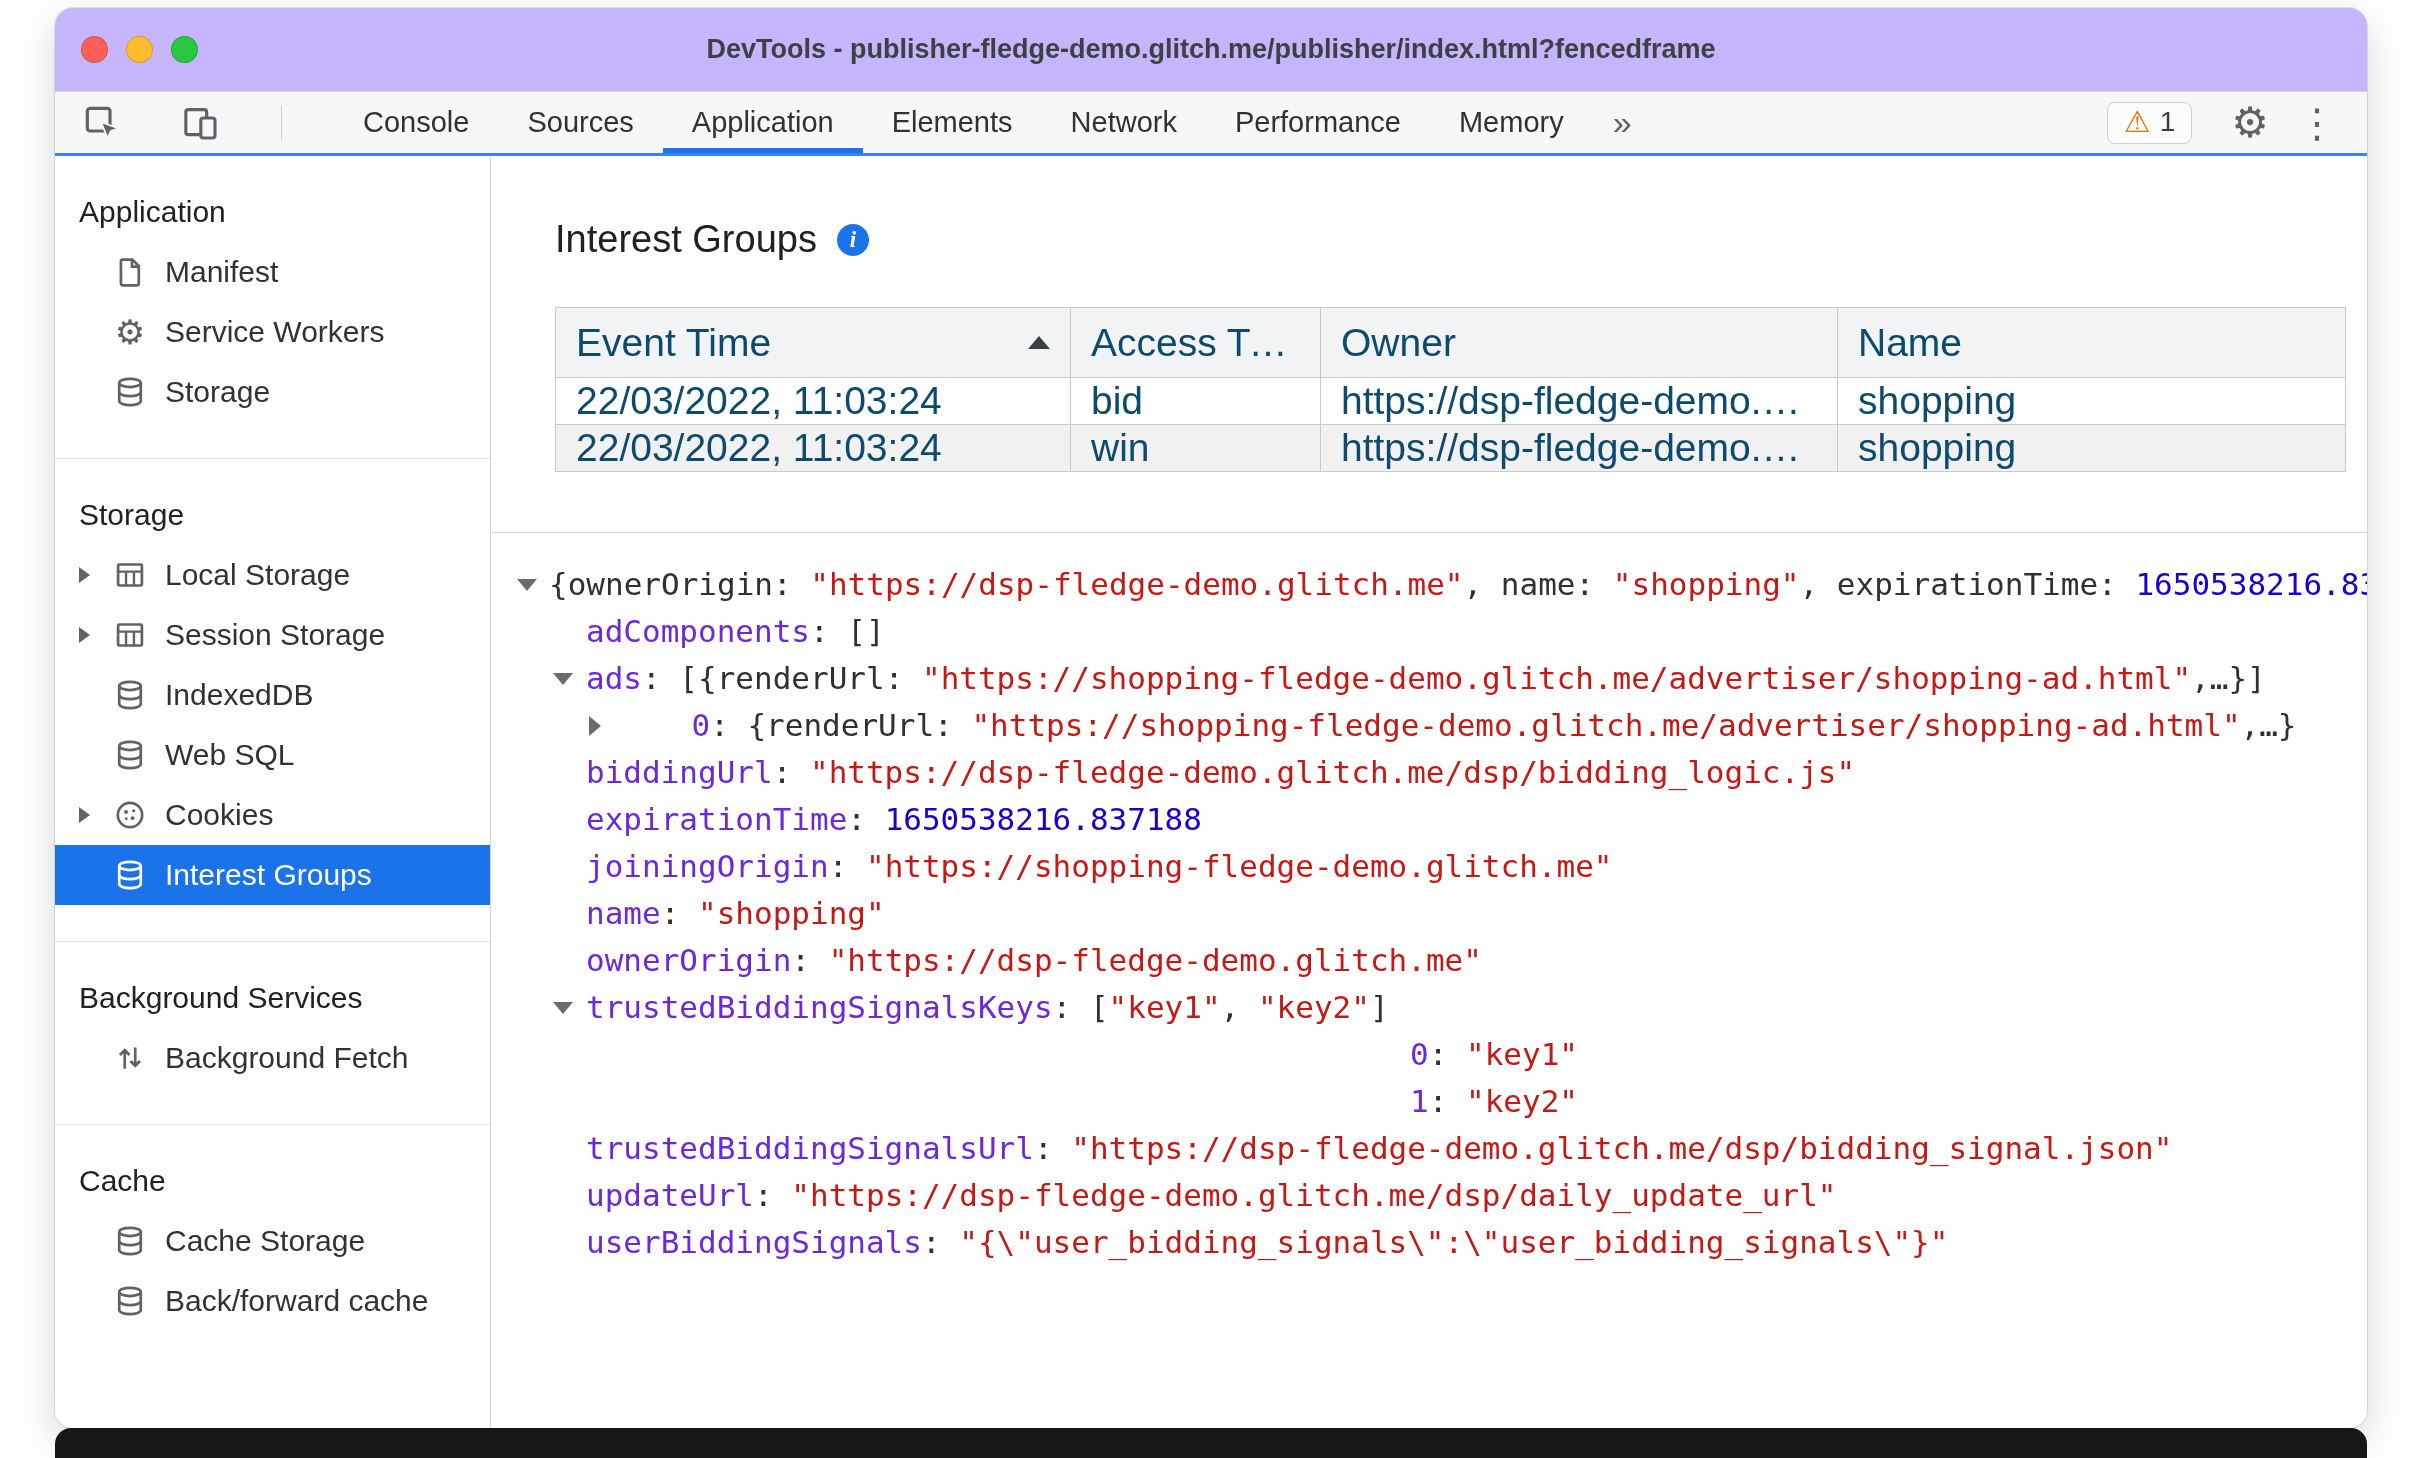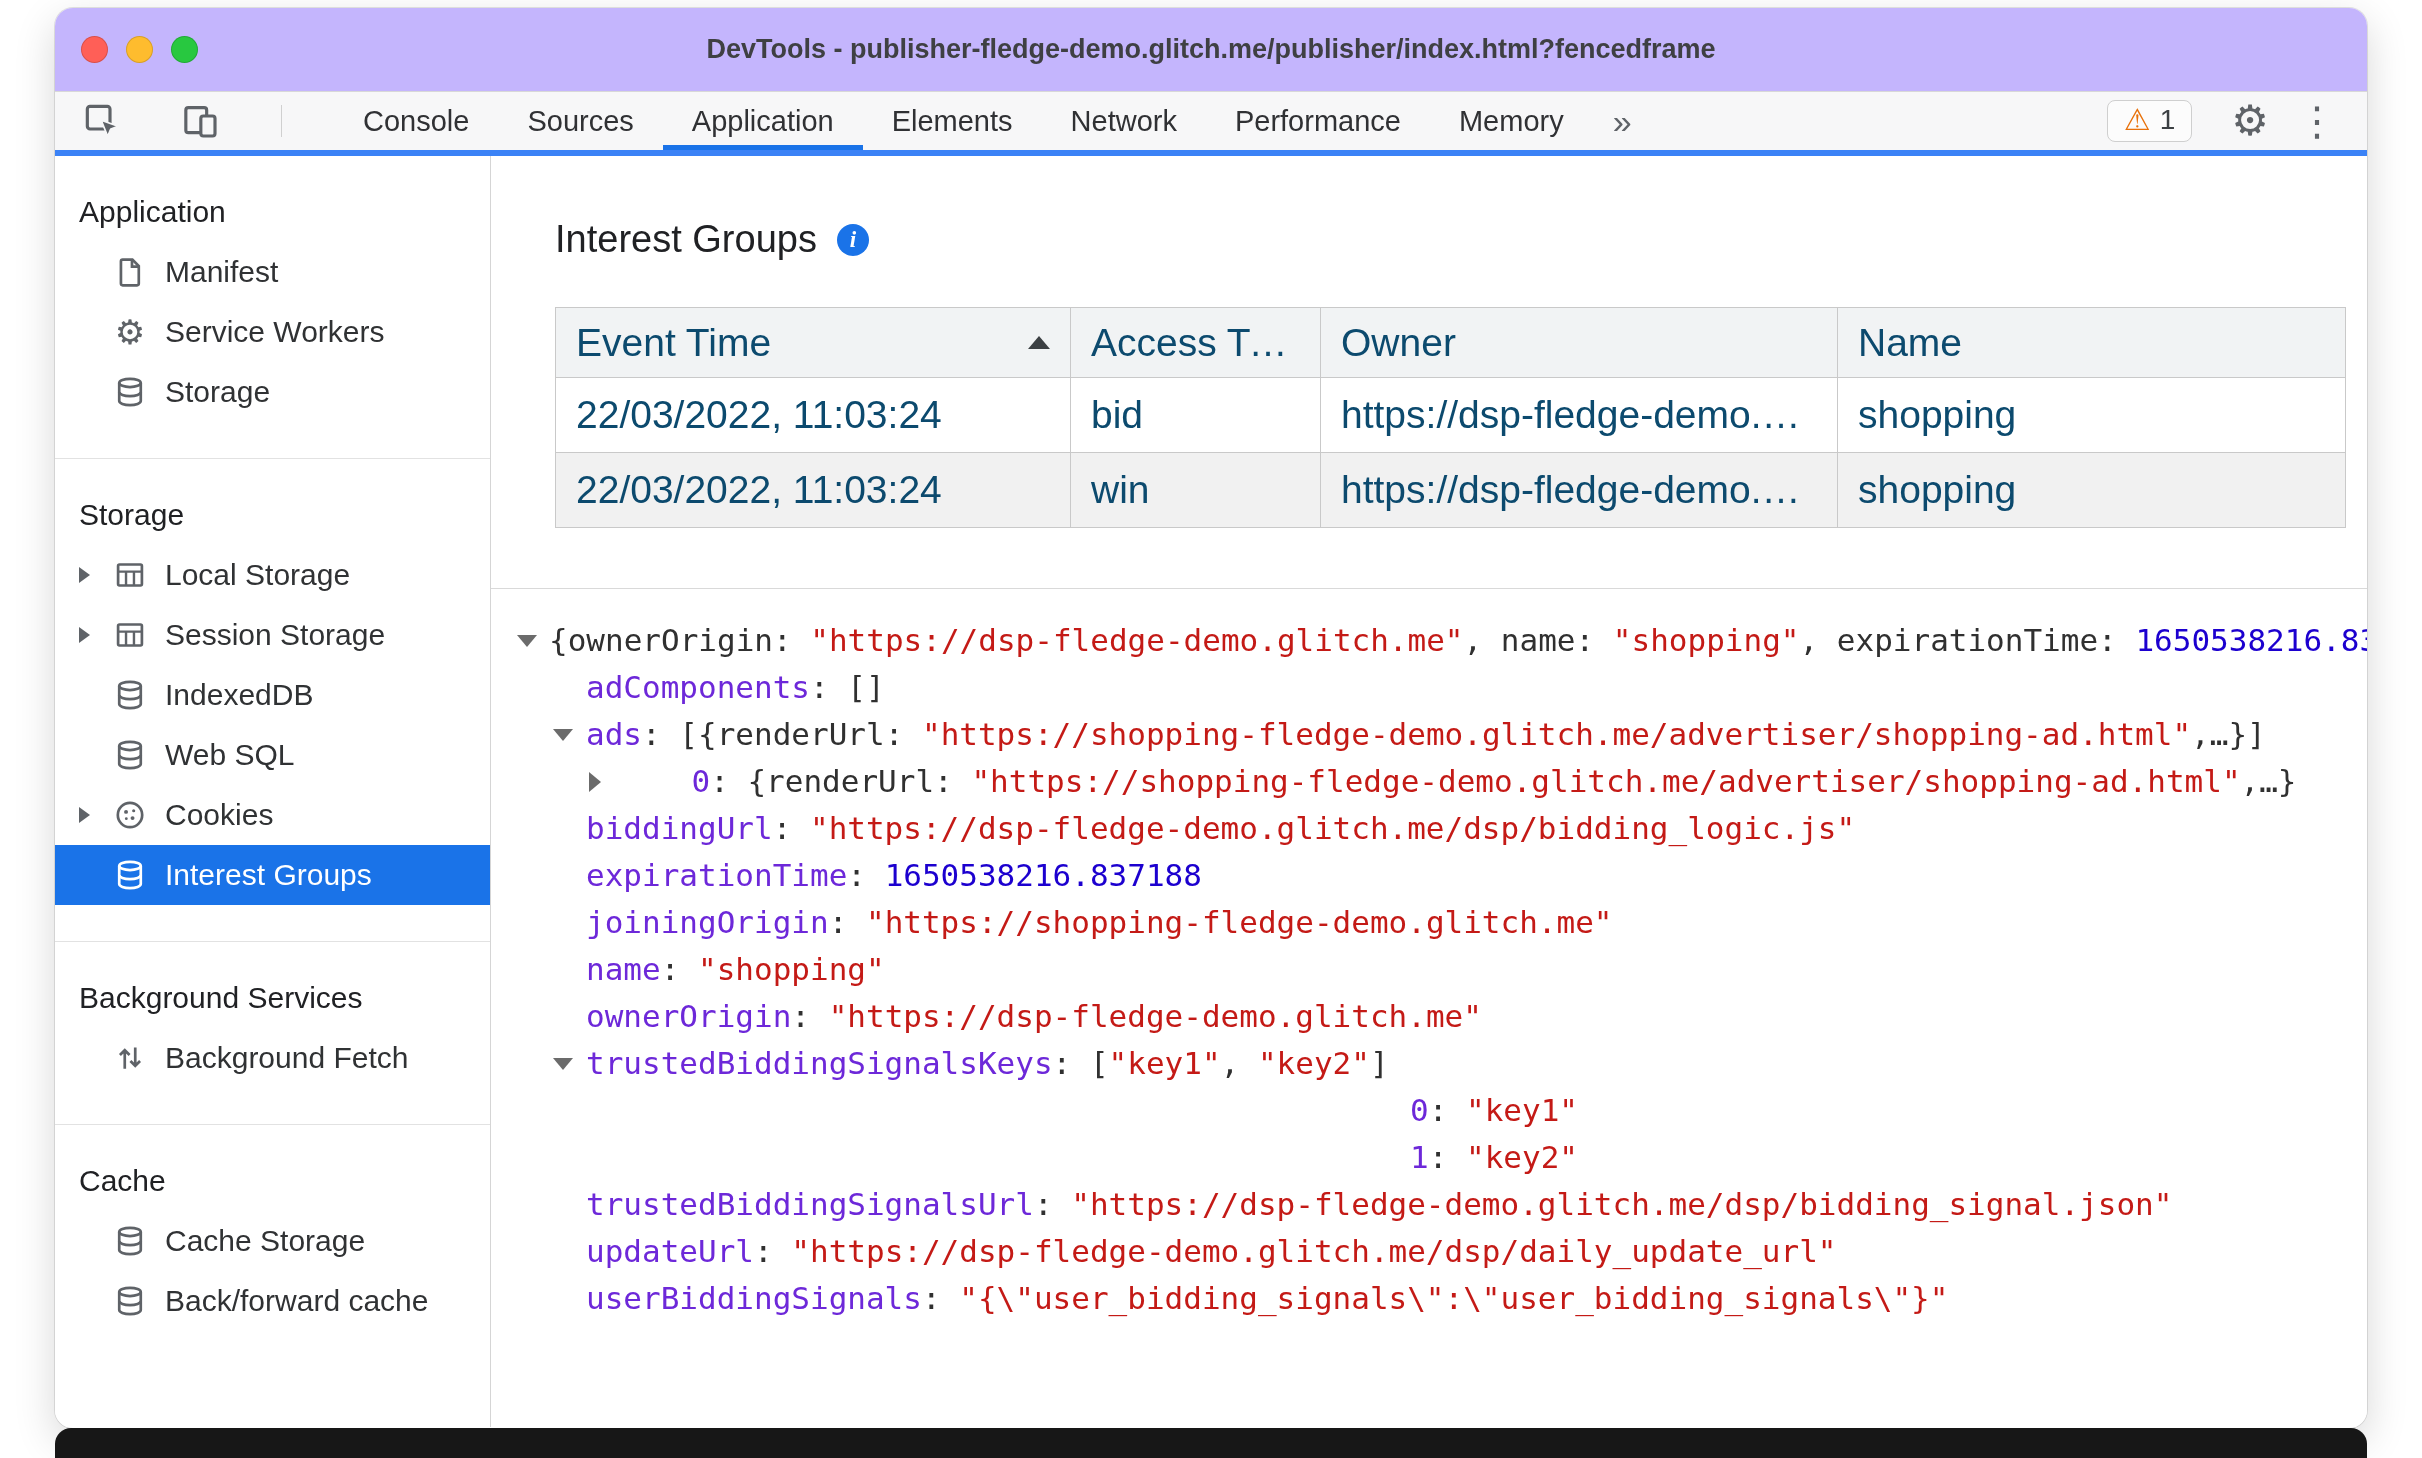--- a/index.html
+++ b/index.html
@@ -37,21 +37,21 @@
   .traffic { position: absolute; left: 26px; top: 0; height: 100%; display: flex; align-items: center; gap: 18px; }
   .tl { width: 27px; height: 27px; border-radius: 50%; display: inline-block; box-shadow: inset 0 0 0 1px rgba(0,0,0,.15); cursor: default; }
   .tl.red    { background: #ff5f57; }
   .tl.yellow { background: #febc2e; }
   .tl.green  { background: #28c840; }
   .win-title { font-size: 27px; font-weight: 700; color: #3f4043; }
 
   
   .toolbar {
     height: 64px; background: #f7f7f8;
-    border-bottom: 6px solid #3b82f6;
+    border-bottom: 3px solid #3b82f6;
     display: flex; align-items: stretch;
     padding-left: 18px;
     gap: 40px;
   }
   .icon-btn {
     background: none; border: none; color: #5f6368;
     width: 58px; display: flex; align-items: center; justify-content: center;
     cursor: pointer;
   }
   .icon-btn svg { width: 40px; height: 40px; }
@@ -119,21 +119,21 @@
     background: #1a73e8; color: #fff;
     font-size: 23px; font-weight: 700; font-style: italic;
     display: flex; align-items: center; justify-content: center;
     cursor: pointer; flex: none; font-family: "Liberation Serif", serif;
   }
 
   table.grid { border-collapse: collapse; table-layout: fixed; width: 1790px; font-size: 39px; color: #0c4a6e; }
   table.grid th, table.grid td { border: 1px solid #c9c9c9; padding: 0 20px; text-align: left; font-weight: 400;
                                  overflow: hidden; white-space: nowrap; text-overflow: ellipsis; }
   table.grid th { height: 70px; background: #f1f3f4; }
-  table.grid td { height: 75px; background: #fff; }
+  table.grid td { height: 47px; background: #fff; }
   table.grid tr.alt td { background: #f1f1f1; }
   .th-flex { display: flex; align-items: center; justify-content: space-between; }
   .sort-up {
     width: 0; height: 0;
     border-left: 11px solid transparent; border-right: 11px solid transparent;
     border-bottom: 13px solid #3c4043;
     margin-left: 12px; flex: none;
   }
 
   .panel-divider { height: 1px; background: #d9d9d9; margin-top: 60px; }

